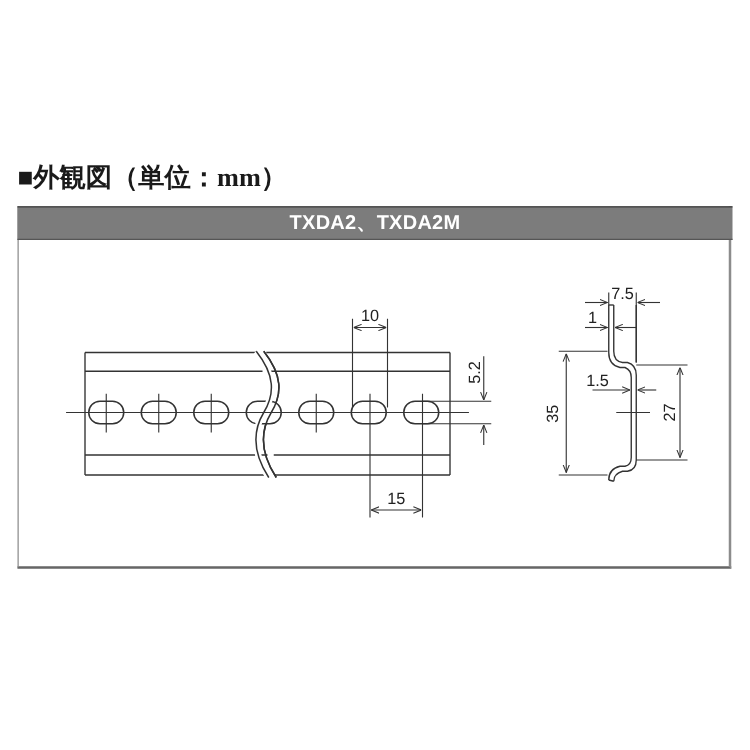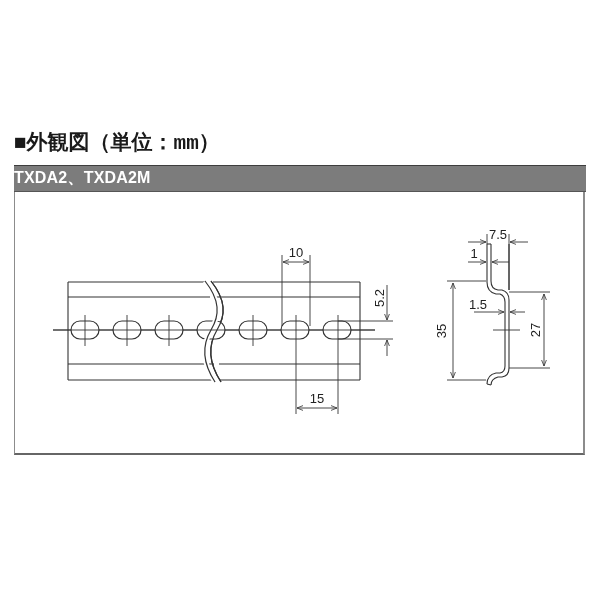--- a/index.html
+++ b/index.html
@@ -1,30 +1,30 @@
 <!DOCTYPE html>
 <html><head>
   <meta charset="utf-8">
   <style>
     html, body { margin: 0; padding: 0; background: #ffffff; }
     body { width: 600px; height: 600px; position: relative; overflow: hidden; font-family: "DejaVu Sans", sans-serif; }
     .title {
       position: absolute; left: 14px; top: 128px;
       font-size: 21px; font-weight: bold; color: #1a1a1a; letter-spacing: 0px;
-      font-family: Liberation Mono, monospace; white-space: nowrap;
+      font-family: Liberation Serif, serif; white-space: nowrap;
     }
     .frame {
       position: absolute; left: 14px; top: 165px; width: 571px; height: 290px;
       border-left: 1.5px solid #8c8c8c; border-right: 2px solid #8c8c8c; border-bottom: 2px solid #666;
       box-sizing: border-box; background: #fff;
     }
     .header-band {
       position: absolute; left: 14px; top: 165px; width: 572px; height: 27px;
       background: #7c7c7c; border-top: 1.5px solid #3d3d3d; border-bottom: 1.5px solid #555; box-sizing: border-box;
-      display: flex; align-items: center; 
+      display: flex; align-items: center; justify-content: center;
     }
     .header-text {
       color: #ffffff; font-size: 16px; font-weight: bold; font-family: "Liberation Sans", sans-serif;
       letter-spacing: 0.2px;
     }
     svg.drawing { position: absolute; left: 0; top: 0; }
     .dimtxt { font-family: "Liberation Sans", sans-serif; font-size: 13px; fill: #222; }
   </style>
 </head>
 <body>

